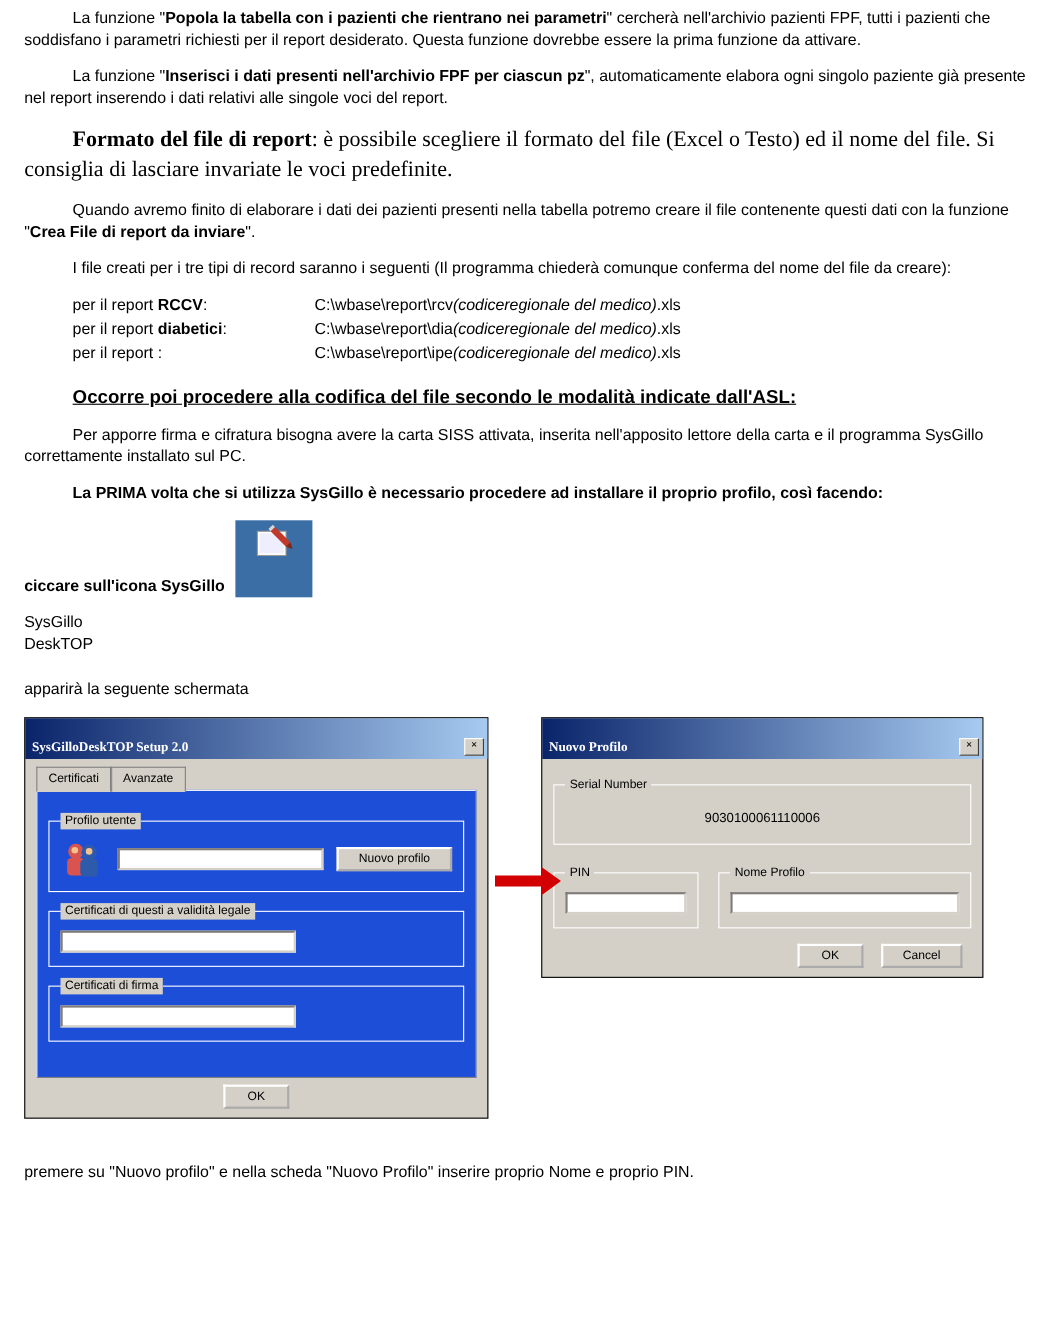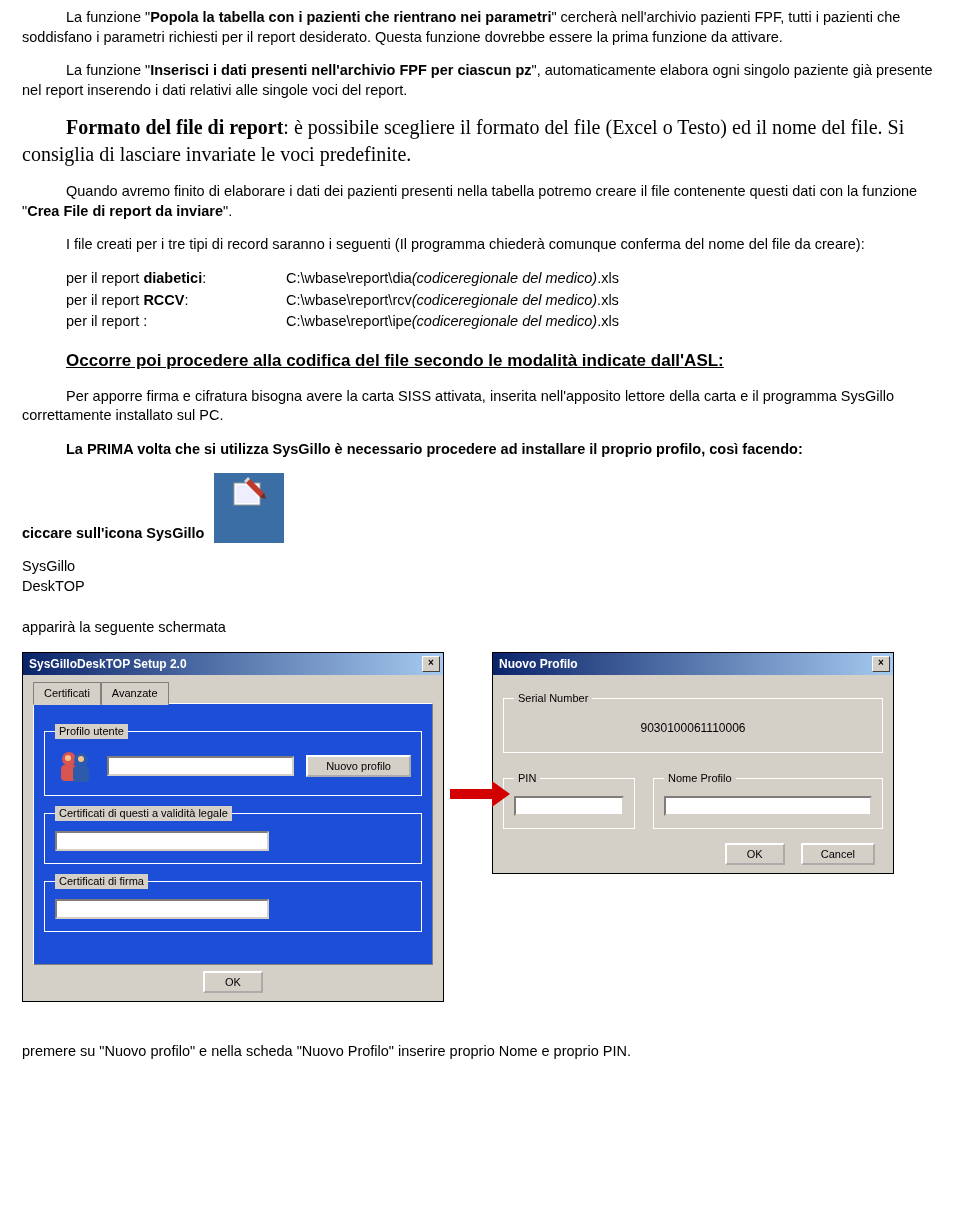--- a/index.html
+++ b/index.html
@@ -49,25 +49,26 @@
   .win {
     background: #d4d0c8;
     border: 1px solid #000;
     font-family: Tahoma, Arial, sans-serif;
     font-size: 11px;
     color: #000;
   }
   .titlebar {
     background: linear-gradient(to right, #0a246a, #a6caf0);
     color: #fff;
-    padding: 3px 3px 3px 6px;
+    padding: 18px 3px 3px 6px;
     display: flex;
     align-items: flex-start;
     font-weight: bold;
     font-size: 12px;
+    font-family: Liberation Serif, serif;
   }
   .titlebar .title { flex: 1; }
   .titlebar .xbtn {
     width: 16px; height: 14px;
     background: #d4d0c8;
     border: 1px solid #fff;
     border-right-color: #404040;
     border-bottom-color: #404040;
     color: #000;
     font-weight: bold;
@@ -161,26 +162,26 @@
 </p>
 
 <p class="indent">
   <span>Quando avremo finito di elaborare i dati dei pazienti presenti nella tabella potremo creare il file contenente questi dati con la funzione "</span><span class="bold">Crea File di report da inviare</span><span>".</span>
 </p>
 
 <p class="indent">I file creati per i tre tipi di record saranno i seguenti (Il programma chiederà comunque conferma del nome del file da creare):</p>
 
 <div class="filelist">
   <div class="row">
+    <div class="col1"><span>per il report </span><span class="bold">RCCV</span><span>:</span></div>
+    <div class="col2"><span>C:\wbase\report\rcv</span><span class="ital">(codiceregionale del medico)</span><span>.xls</span></div>
+  </div>
+  <div class="row">
     <div class="col1"><span>per il report </span><span class="bold">diabetici</span><span>:</span></div>
     <div class="col2"><span>C:\wbase\report\dia</span><span class="ital">(codiceregionale del medico)</span><span>.xls</span></div>
-  </div>
-  <div class="row">
-    <div class="col1"><span>per il report </span><span class="bold">RCCV</span><span>:</span></div>
-    <div class="col2"><span>C:\wbase\report\rcv</span><span class="ital">(codiceregionale del medico)</span><span>.xls</span></div>
   </div>
   <div class="row">
     <div class="col1"><span>per il report  :</span></div>
     <div class="col2"><span>C:\wbase\report\ipe</span><span class="ital">(codiceregionale del medico)</span><span>.xls</span></div>
   </div>
 </div>
 
 <h3 class="indent"><span class="u">Occorre poi procedere alla codifica del file secondo le modalità indicate dall'ASL:</span></h3>
 
 <p class="indent">Per apporre firma e cifratura bisogna avere la carta SISS attivata, inserita nell'apposito lettore della carta e il programma SysGillo correttamente installato sul PC.</p>

